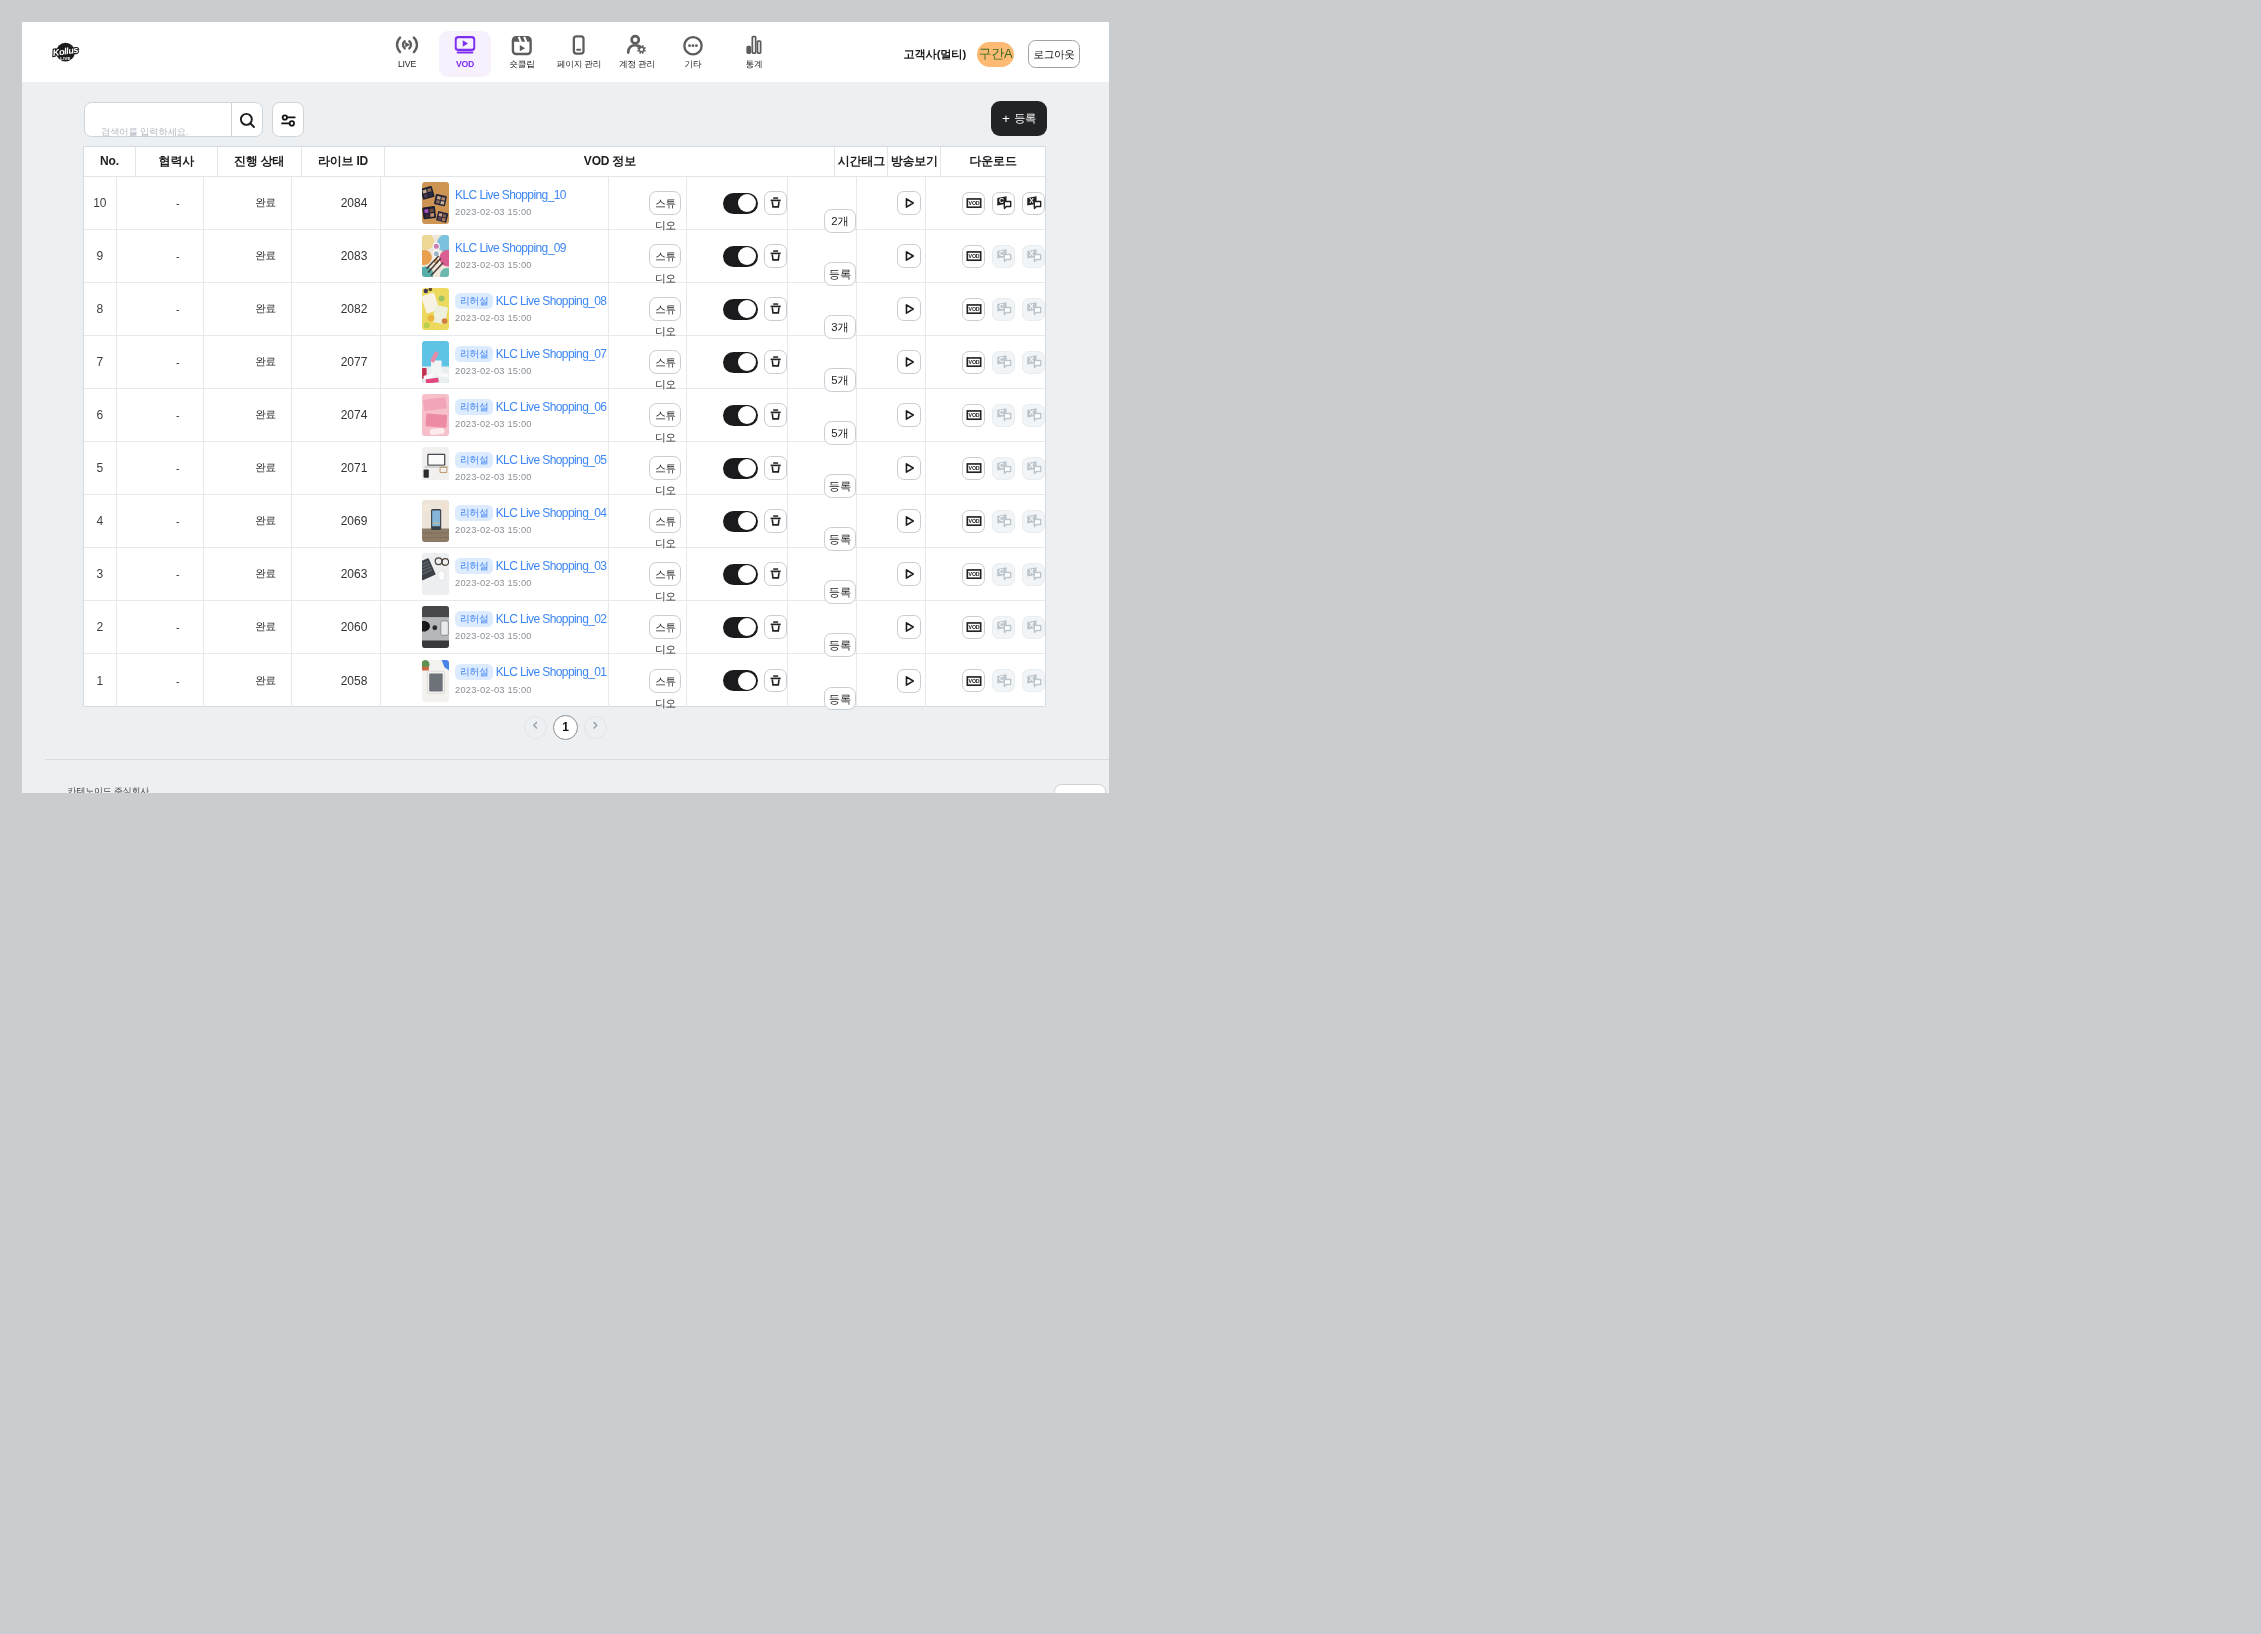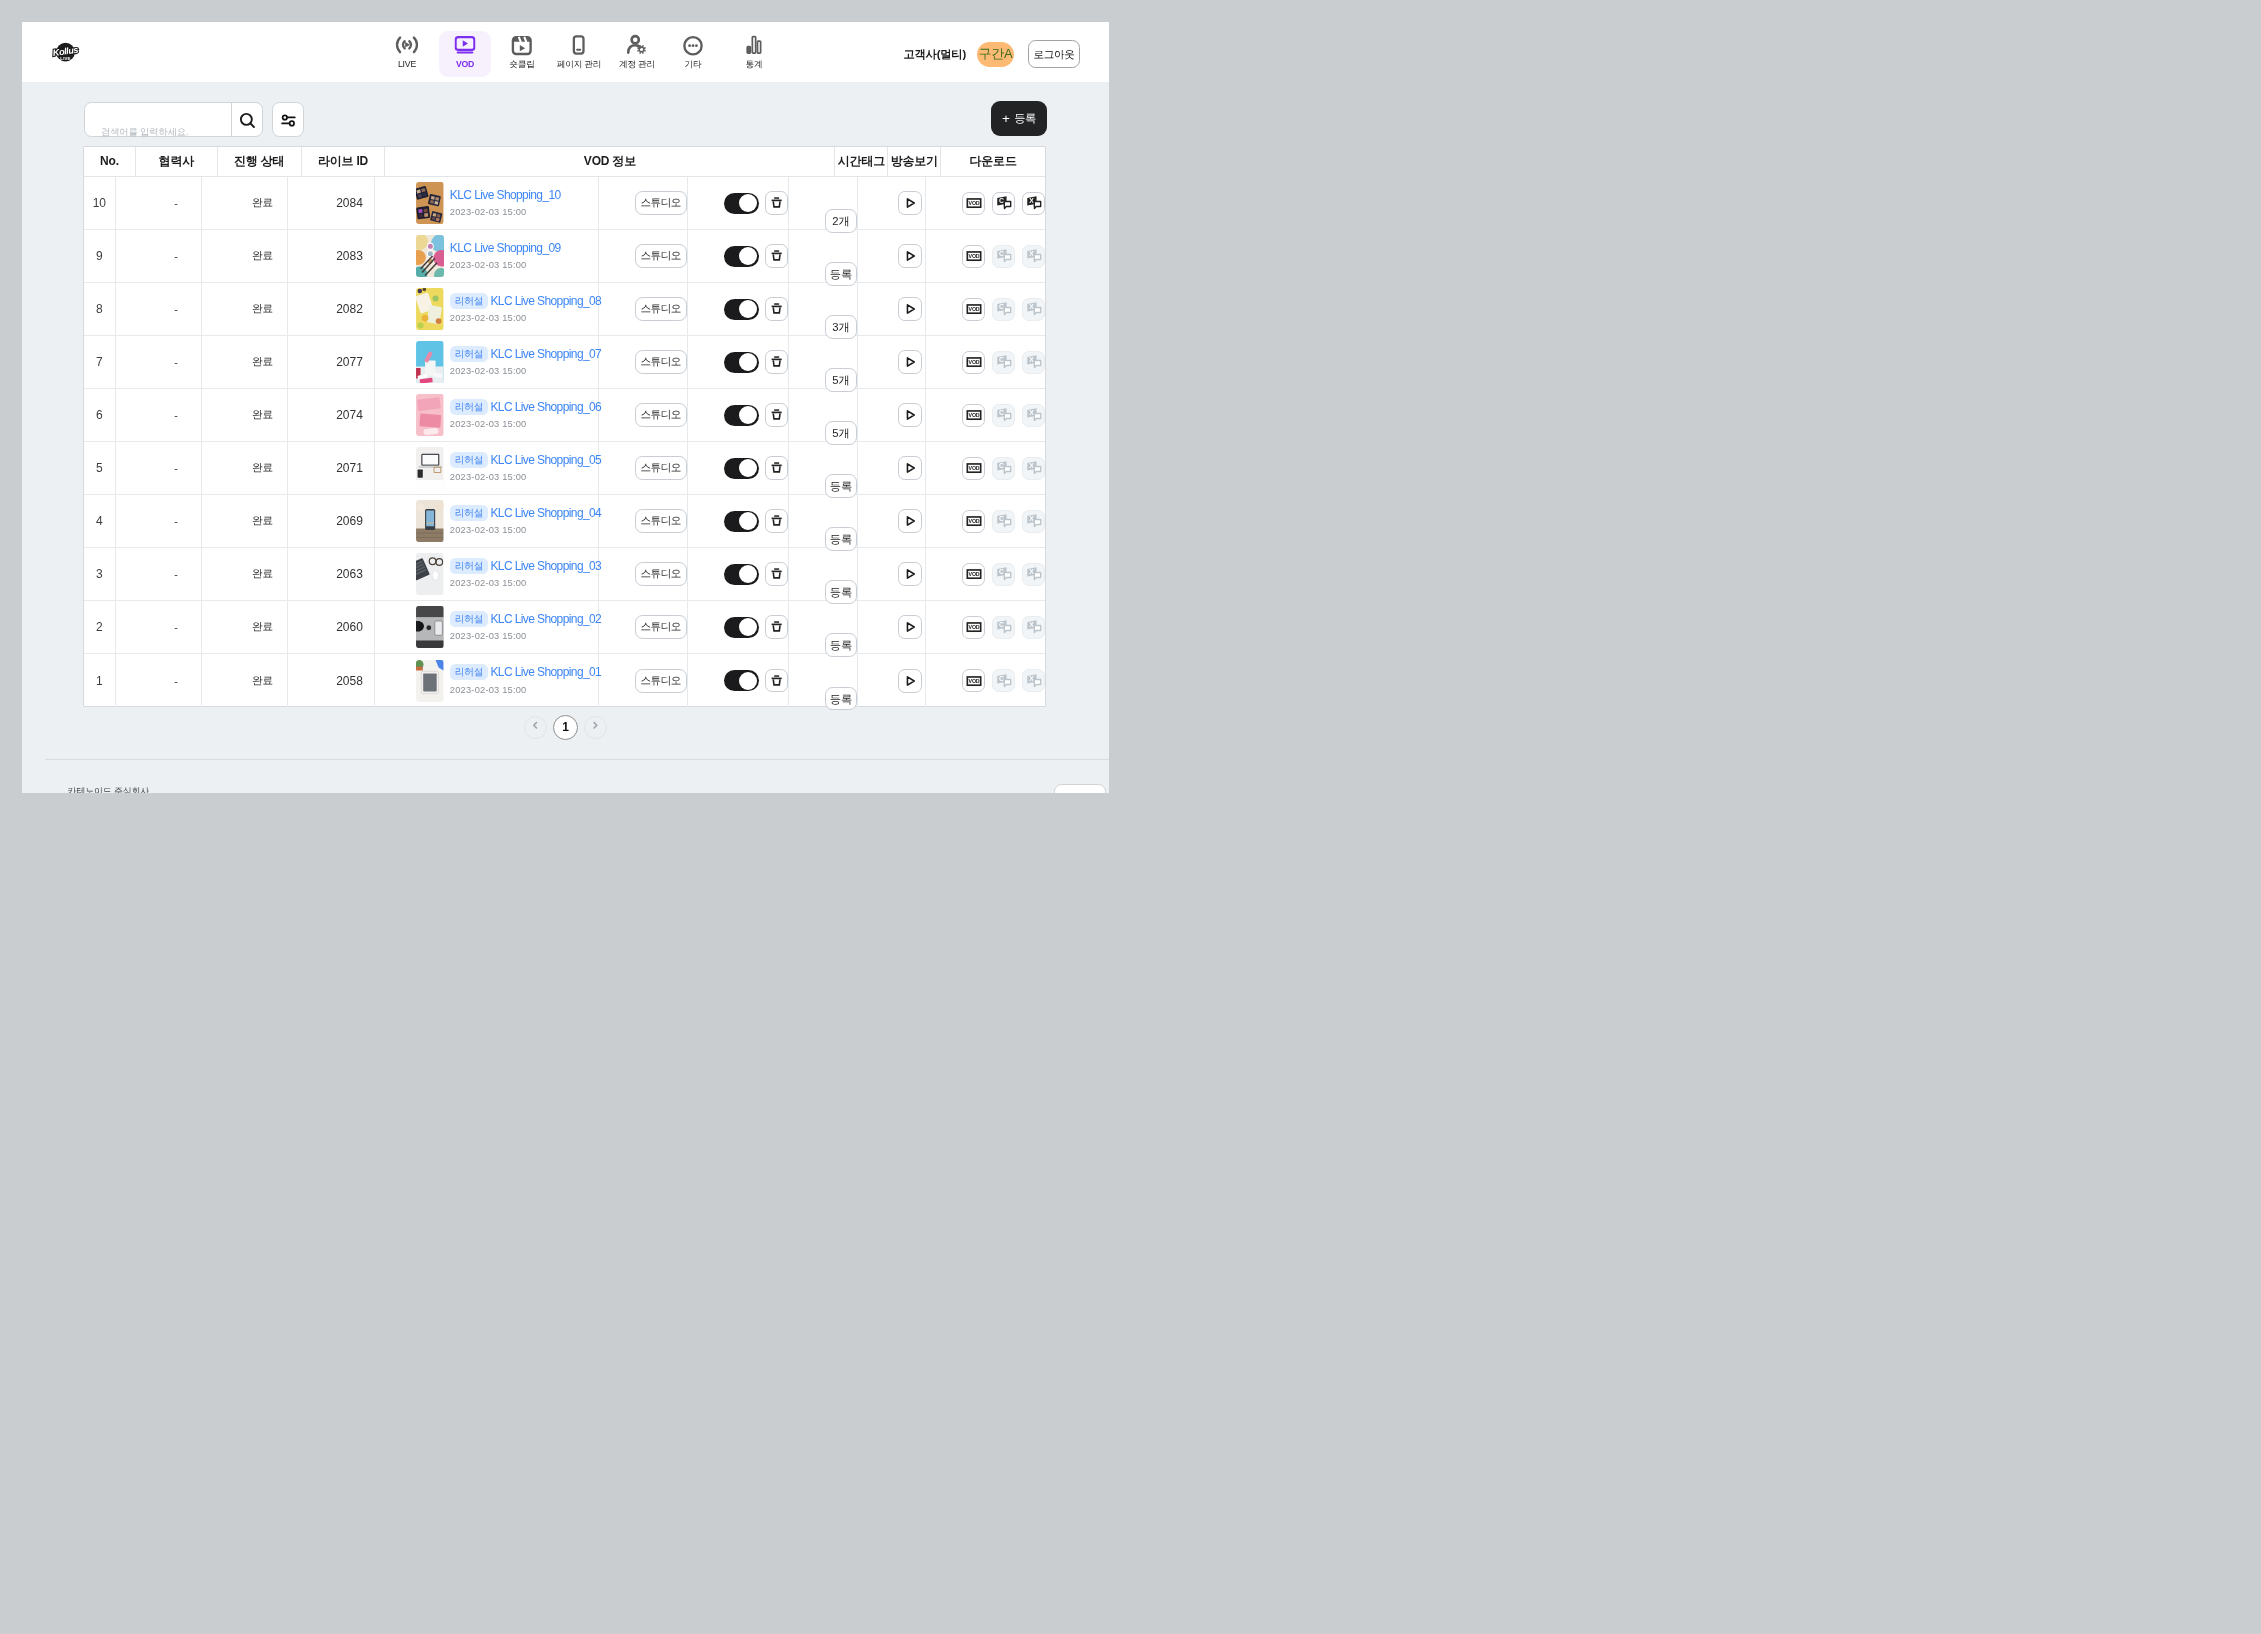--- a/index.html
+++ b/index.html
@@ -38,21 +38,21 @@
 .td.c-tt{width:53px;}
 .td.c-bc{width:53px;}
 .td.c-dl{width:104px;gap:6.8px;}
 .thumb{width:27.5px;height:42px;border-radius:3px;overflow:hidden;flex:none;}
 .vinfo{margin-left:6px;}
 .vline{display:flex;align-items:center;height:16.6px;}
 .vtitle{font-size:12px;color:#3d86f5;letter-spacing:-0.6px;white-space:nowrap;}
 .vtag{display:inline-block;background:#dcebfd;color:#4285f4;font-size:9.8px;height:16px;line-height:16px;padding:0 4.9px;border-radius:5.3px;margin-right:2.3px;letter-spacing:-0.3px;flex:none;}
 .vdate{font-size:9.3px;color:#8b9096;margin-top:3px;line-height:13.6px;letter-spacing:0.2px;}
 .btn{background:#fff;border:0.8px solid #c7cdd3;border-radius:7.5px;font-size:10.6px;color:#1f1f1f;text-align:center;letter-spacing:-0.5px;}
-.studio{width:52px;height:24px;line-height:22px;font-family:Liberation Serif, serif;}
+.studio{width:32px;height:24px;line-height:22px;}
 .tagbtn{width:32px;height:23.4px;line-height:22px;font-size:11.3px;letter-spacing:0;margin-top:36px;}
 .sqbtn{width:23.4px;height:23.4px;border-radius:6.8px;display:flex;align-items:center;justify-content:center;}
 .playbtn{width:24px;height:24px;border-radius:6.8px;display:flex;align-items:center;justify-content:center;background:#fff;border:0.8px solid #c7cdd3;}
 .dlbtn{width:23px;height:23px;border-radius:6.8px;display:flex;align-items:center;justify-content:center;background:#fff;border:0.8px solid #c7cdd3;}
 .dlbtn.dis{background:#f2f5f7;border-color:#e9edf0;}
 .toggle{position:relative;width:35px;height:21px;border-radius:10.6px;background:#1b1b1d;margin-right:6px;flex:none;}
 .toggle .knob{position:absolute;right:1.5px;top:1.5px;width:18px;height:18px;border-radius:50%;background:#fff;}
 .pgn{position:absolute;left:0;top:693px;width:100%;text-align:center;}
 .pgn .pc{display:inline-block;vertical-align:middle;border-radius:50%;background:transparent;}
 .pgn .arr{width:23.4px;height:23.4px;border:0.8px solid #e2e3e5;line-height:20.4px;margin:0 3px;}

